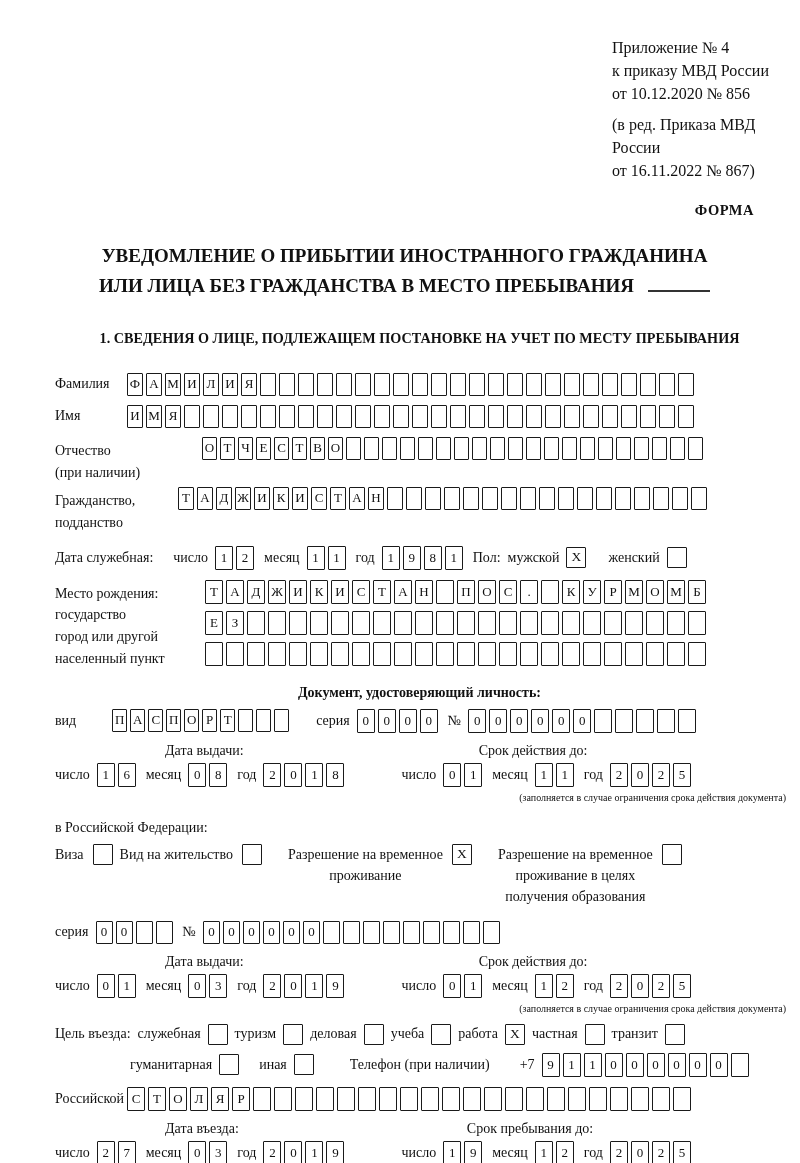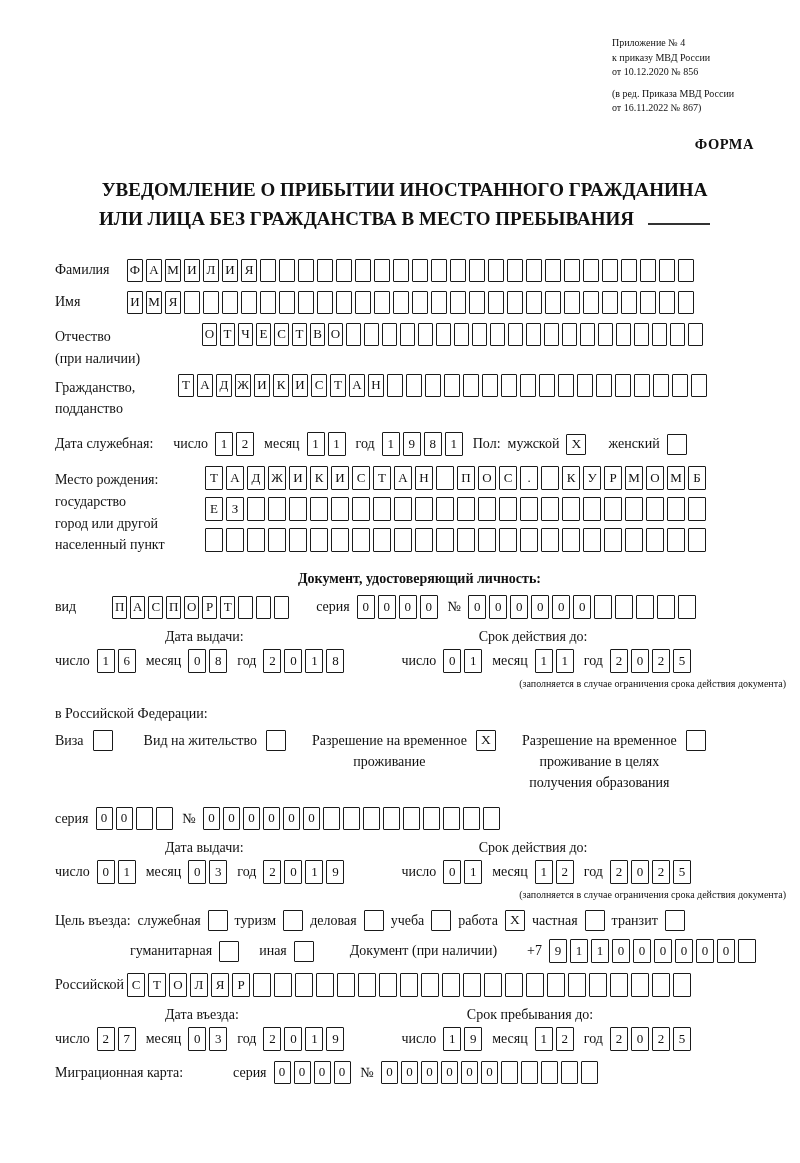--- a/index.html
+++ b/index.html
@@ -3,21 +3,21 @@
 <meta charset="utf-8">
 <style>
   * { box-sizing: border-box; }
   html,body { margin:0; padding:0; background:#f0f0f0; }
   .page {
     width:800px; min-height:1163px; margin:0 auto; background:#ffffff;
     font-family:"Liberation Serif","DejaVu Serif",serif; color:#111;
     padding:36px 6px 20px 55px; position:relative; font-size:14px;
   }
   
-  .appendix { margin-left:557px; font-size:10px; line-height:1.45; }
+  .appendix { margin-left:557px; font-size:16px; line-height:1.45; }
   .appendix .gap { height:7px; }
   .forma { text-align:right; padding-right:40px; font-weight:bold; font-size:14.5px; margin-top:20px; letter-spacing:.5px; }
   
   .title { text-align:center; font-weight:bold; font-size:19px; line-height:1.55; margin-top:22px; margin-right:40px; }
   .uline { display:inline-block; width:62px; border-bottom:2px solid #333; margin-left:14px; vertical-align:baseline; height:14px; }
   .sec-heading { text-align:center; font-weight:bold; font-size:14.2px; margin-top:30px; margin-right:10px; }
   
   .frow { display:flex; align-items:flex-start; margin-top:9px; }
   .lbl { flex:none; padding-top:3px; }
   .lbl div { line-height:1.55; }
@@ -60,20 +60,21 @@
   </div>
   <div class="forma">ФОРМА</div>
 
   <div class="title">
     <div>УВЕДОМЛЕНИЕ О ПРИБЫТИИ ИНОСТРАННОГО ГРАЖДАНИНА</div>
     <div>
       <span>ИЛИ ЛИЦА БЕЗ ГРАЖДАНСТВА В МЕСТО ПРЕБЫВАНИЯ</span><span class="uline"></span>
     </div>
   </div>
 
+  <div class="sec-heading">1. СВЕДЕНИЯ О ЛИЦЕ, ПОДЛЕЖАЩЕМ ПОСТАНОВКЕ НА УЧЕТ ПО МЕСТУ ПРЕБЫВАНИЯ</div>
 
   <div class="frow" style="margin-top:26px;">
     <div class="lbl w72">Фамилия</div>
     <div class="cells c22">
         <span class="cell">Ф</span>
         <span class="cell">А</span>
         <span class="cell">М</span>
         <span class="cell">И</span>
         <span class="cell">Л</span>
         <span class="cell">И</span>
@@ -417,21 +418,21 @@
 
   <div class="para">
     <div>в Российской Федерации:</div>
   </div>
 
   <div class="frow" style="margin-top:4px;">
     <div class="opt">
       <span class="olbl">Виза</span>
       <span class="cbx"></span>
     </div>
-    <div class="opt" style="margin-left:31px;justify-content:flex-end;">
+    <div class="opt" style="margin-left:7px;justify-content:flex-end;">
       <span class="olbl">Вид на жительство</span>
       <span class="cbx"></span>
     </div>
     <div class="opt" style="margin-left:26px;">
       <span class="olbl">
         <div>Разрешение на временное</div>
         <div>проживание</div>
       </span>
       <span class="cbx">X</span>
     </div>
@@ -534,21 +535,21 @@
     <span class="cbx"></span>
   </div>
 
   <div class="frow inline" style="margin-top:8px; margin-left:75px;">
     <span>гуманитарная</span>
     <span class="cbx"></span>
     <span style="width:6px;"></span>
     <span>иная</span>
     <span class="cbx"></span>
     <span style="width:22px;"></span>
-    <span>Документ (при наличии)</span>
+    <span>Телефон (при наличии)</span>
     <span style="width:16px;"></span>
     <span>+7</span>
     <span class="cells c24">
         <span class="cell">9</span>
         <span class="cell">1</span>
         <span class="cell">1</span>
         <span class="cell">0</span>
         <span class="cell">0</span>
         <span class="cell">0</span>
         <span class="cell">0</span>

